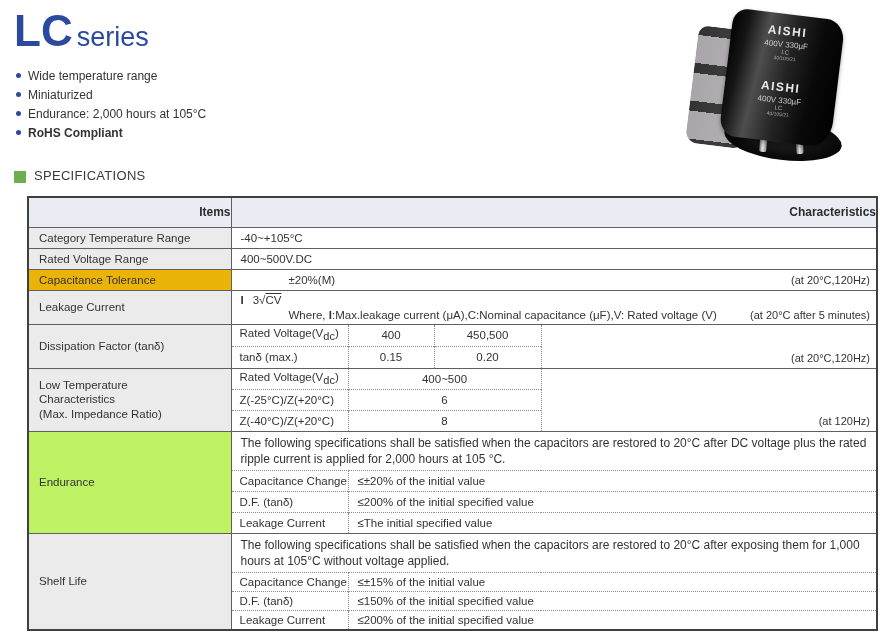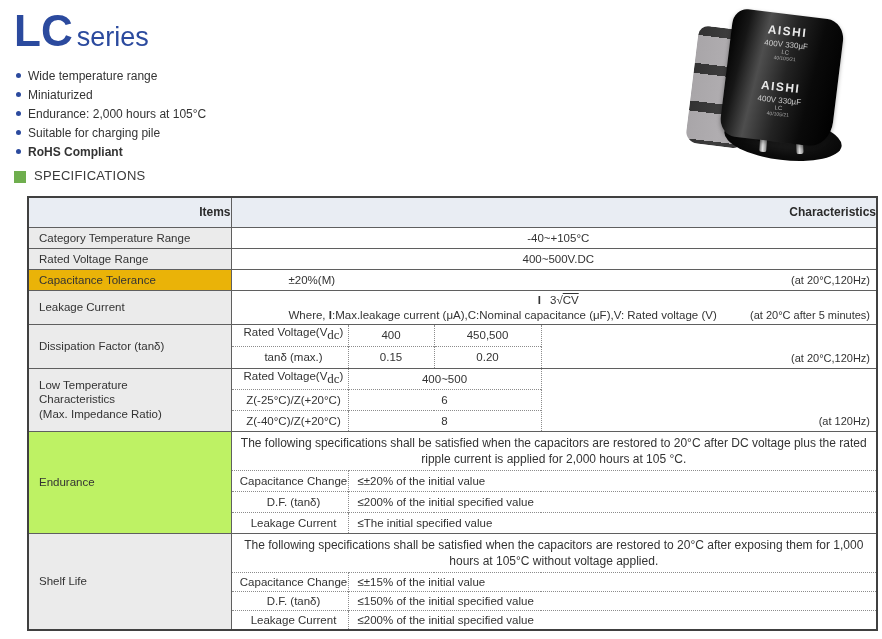--- a/index.html
+++ b/index.html
@@ -56,21 +56,21 @@
   .cap-hole { position: absolute; width: 16px; height: 12px; background: radial-gradient(#000 40%, #222); border-radius: 50%; }
   .cap-hole.h1 { left: 66px; top: 124px; }
   .cap-hole.h2 { left: 102px; top: 127px; }
 
   
   .spec-table { position: absolute; left: 27px; top: 196px; width: 851px; border-collapse: collapse; table-layout: fixed; }
   .spec-table td { font-size: 11.5px; color: #333; vertical-align: middle; overflow: hidden; }
 
   .spec-table { border: 2px solid #404040; }
   td.solid-top { border-top: 1px solid #5f5f5f; }
-  td.solid-left { border-left: 1px solid #5f5f5f; text-align: center; }
+  td.solid-left { border-left: 1px solid #5f5f5f; }
   td.dot-top { border-top: 1px dotted #8c8c8c; }
   td.dot-left { border-left: 1px dotted #8c8c8c; }
 
   td.hd { font-weight: bold; text-align: right; font-size: 12px; height: 30px; color: #2b2b2b; }
   td.lbl { padding: 2px 8px 2px 10px; }
   td.pre { white-space: pre-line; line-height: 1.25; }
   td.val-l { padding-left: 9px; }
   td.sub { padding-left: 8px; }
   td.vc { text-align: center; }
   td.note-cell { text-align: right; vertical-align: bottom; padding: 0 6px 4px 0; font-size: 11px; }
@@ -82,21 +82,21 @@
   .h-sl { height: 19px; }
 
   .flex-between { display: flex; justify-content: space-between; align-items: flex-end; padding-right: 6px; padding-left: 48px; }
   .note-inline { font-size: 11px; white-space: nowrap; }
   .leak-cell { vertical-align: middle; padding: 2px 0; }
   .formula { padding-left: 9px; height: 15px; }
   .bi { font-weight: bold; margin-right: 9px; }
   .rad { text-decoration: overline; }
   .where-line { padding-left: 9px; }
   td.intro { padding: 3px 9px; line-height: 1.35; font-size: 12px; vertical-align: top; }
-  sub.vdc { font-size: 13px; font-family: Liberation Serif, serif; }
+  sub.vdc { font-size: 11px; }
 </style>
 </head>
 <body>
 
 <div class="brand-title">
   <span class="brand-code" style="color: rgb(43, 74, 158);">LC</span>
   <span class="brand-word" style="color: rgb(43, 74, 158);">series</span>
 </div>
 
 <div class="features">
@@ -104,24 +104,20 @@
       <span class="dot" style="background: rgb(43, 74, 158);"></span>
       <span>Wide temperature range</span>
     </div>
   <div class="feature">
       <span class="dot" style="background: rgb(43, 74, 158);"></span>
       <span>Miniaturized</span>
     </div>
   <div class="feature">
       <span class="dot" style="background: rgb(43, 74, 158);"></span>
       <span>Endurance: 2,000 hours at 105°C</span>
-    </div>
-  <div class="feature">
-      <span class="dot" style="background: rgb(43, 74, 158);"></span>
-      <span>Suitable for charging pile</span>
     </div>
   <div class="feature bold">
       <span class="dot" style="background: rgb(43, 74, 158);"></span>
       <span>RoHS Compliant</span>
     </div>
 </div>
 
 <div class="cap-photo">
   <div class="cap-back"></div>
   <div class="cap-base"></div>

